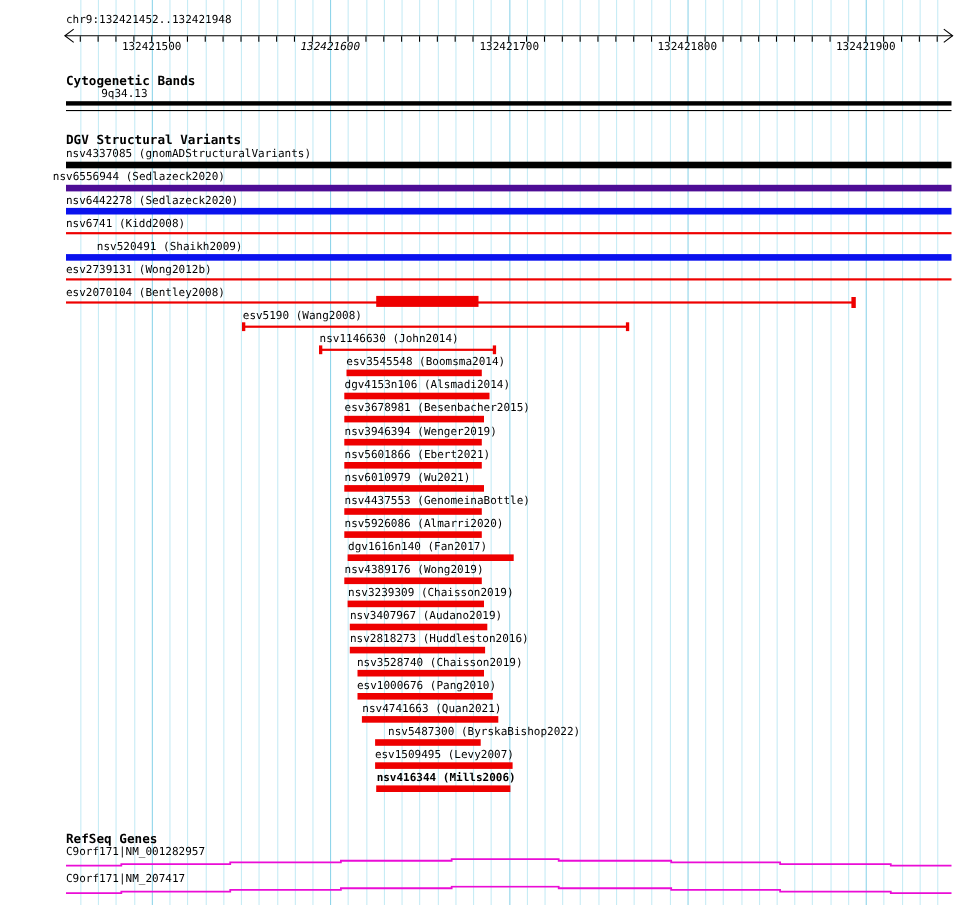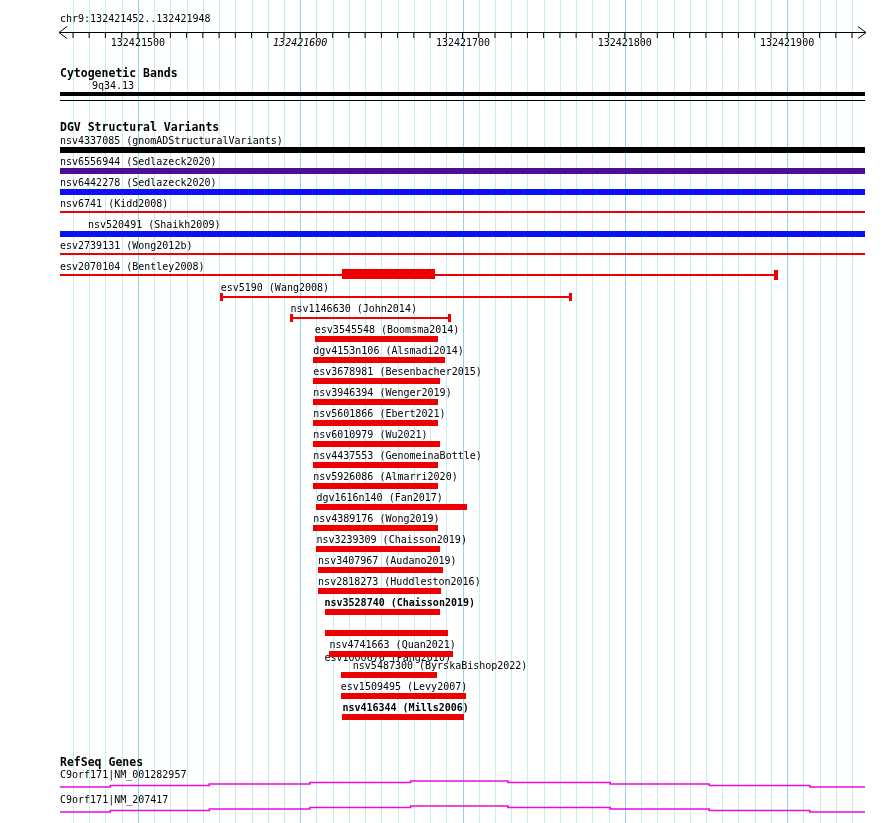--- a/index.html
+++ b/index.html
@@ -89,21 +89,21 @@
 
   <div class="txt bold" style="left:60px;top:67px;">Cytogenetic Bands</div>
   <div class="txt" style="left:60px;top:80px;margin-left:32px;">9q34.13</div>
   <div class="hbar" style="left:60px;top:92px;width:805px;height:4px;background:#000;"></div>
   <div class="hbar" style="left:60px;top:100px;width:805px;height:1px;background:#000;"></div>
 
   <div class="txt bold" style="left:60px;top:121px;">DGV Structural Variants</div>
   <div id="dgv-rows" class="layer">
       <div class="txt" style="left: 60px; top: 135px;">nsv4337085 (gnomADStructuralVariants)</div>
       <div class="hbar" style="left: 60px; top: 147px; width: 805px; height: 6px; background: rgb(0, 0, 0);"></div>
-      <div class="txt" style="left: 60px; top: 156px;">nsv6556944 (Sedlazeck2020)</div>
+      <div class="txt" style="left: 48px; top: 156px;">nsv6556944 (Sedlazeck2020)</div>
       <div class="hbar" style="left: 60px; top: 168px; width: 805px; height: 6px; background: rgb(77, 13, 149);"></div>
       <div class="txt" style="left: 60px; top: 177px;">nsv6442278 (Sedlazeck2020)</div>
       <div class="hbar" style="left: 60px; top: 189px; width: 805px; height: 6px; background: rgb(10, 18, 238);"></div>
       <div class="txt" style="left: 60px; top: 198px;">nsv6741 (Kidd2008)</div>
       <div class="hbar" style="left: 60px; top: 211px; width: 805px; height: 2px; background: rgb(238, 0, 0);"></div>
       <div class="txt" style="left: 60px; top: 219px; margin-left: 28px;">nsv520491 (Shaikh2009)</div>
       <div class="hbar" style="left: 60px; top: 231px; width: 805px; height: 6px; background: rgb(10, 18, 238);"></div>
       <div class="txt" style="left: 60px; top: 240px;">esv2739131 (Wong2012b)</div>
       <div class="hbar" style="left: 60px; top: 253px; width: 805px; height: 2px; background: rgb(238, 0, 0);"></div>
       <div class="txt" style="left: 60px; top: 261px;">esv2070104 (Bentley2008)</div>
@@ -137,23 +137,23 @@
       <div class="txt" style="left: 316.4px; top: 492px;">dgv1616n140 (Fan2017)</div>
       <div class="hbar" style="left: 316.4px; top: 504px; width: 150.9px; height: 6px; background: rgb(238, 0, 0);"></div>
       <div class="txt" style="left: 313.2px; top: 513px;">nsv4389176 (Wong2019)</div>
       <div class="hbar" style="left: 313.2px; top: 525px; width: 125px; height: 6px; background: rgb(238, 0, 0);"></div>
       <div class="txt" style="left: 316.4px; top: 534px;">nsv3239309 (Chaisson2019)</div>
       <div class="hbar" style="left: 316.4px; top: 546px; width: 123.3px; height: 6px; background: rgb(238, 0, 0);"></div>
       <div class="txt" style="left: 318.1px; top: 555px;">nsv3407967 (Audano2019)</div>
       <div class="hbar" style="left: 318.1px; top: 567px; width: 125px; height: 6px; background: rgb(238, 0, 0);"></div>
       <div class="txt" style="left: 318.1px; top: 576px;">nsv2818273 (Huddleston2016)</div>
       <div class="hbar" style="left: 318.1px; top: 588px; width: 123.3px; height: 6px; background: rgb(238, 0, 0);"></div>
-      <div class="txt" style="left: 324.5px; top: 597px; font-weight: bold;">nsv3528740 (Chaisson2019)</div>
+      <div class="txt" style="left: 324.5px; top: 597px;">nsv3528740 (Chaisson2019)</div>
       <div class="hbar" style="left: 324.5px; top: 609px; width: 115.2px; height: 6px; background: rgb(238, 0, 0);"></div>
-      <div class="txt" style="left: 324.5px; top: 652px;">esv1000676 (Pang2010)</div>
+      <div class="txt" style="left: 324.5px; top: 618px;">esv1000676 (Pang2010)</div>
       <div class="hbar" style="left: 324.5px; top: 630px; width: 123.3px; height: 6px; background: rgb(238, 0, 0);"></div>
       <div class="txt" style="left: 329.4px; top: 639px;">nsv4741663 (Quan2021)</div>
       <div class="hbar" style="left: 329.4px; top: 651px; width: 123.3px; height: 6px; background: rgb(238, 0, 0);"></div>
       <div class="txt" style="left: 340.8px; top: 660px; margin-left: 12px;">nsv5487300 (ByrskaBishop2022)</div>
       <div class="hbar" style="left: 340.8px; top: 672px; width: 95.8px; height: 6px; background: rgb(238, 0, 0);"></div>
       <div class="txt" style="left: 340.8px; top: 681px;">esv1509495 (Levy2007)</div>
       <div class="hbar" style="left: 340.8px; top: 693px; width: 125px; height: 6px; background: rgb(238, 0, 0);"></div>
       <div class="txt" style="left: 342.4px; top: 702px; font-weight: bold;">nsv416344 (Mills2006)</div>
       <div class="hbar" style="left: 342.4px; top: 714px; width: 121.7px; height: 6px; background: rgb(238, 0, 0);"></div>
     </div>

